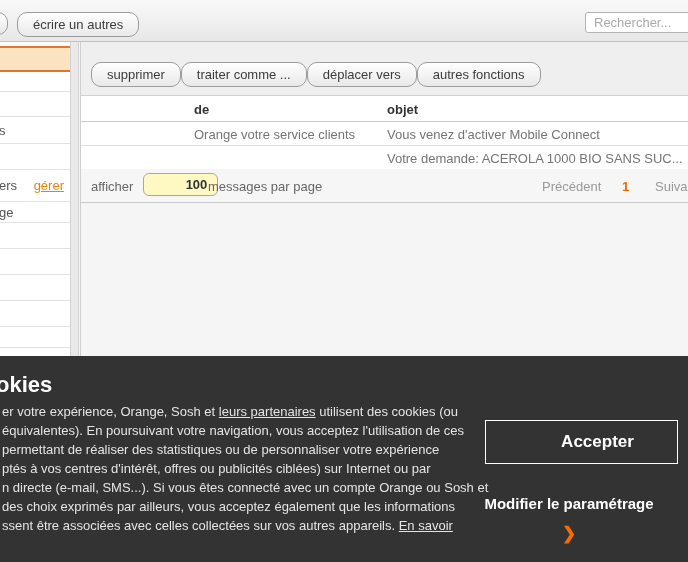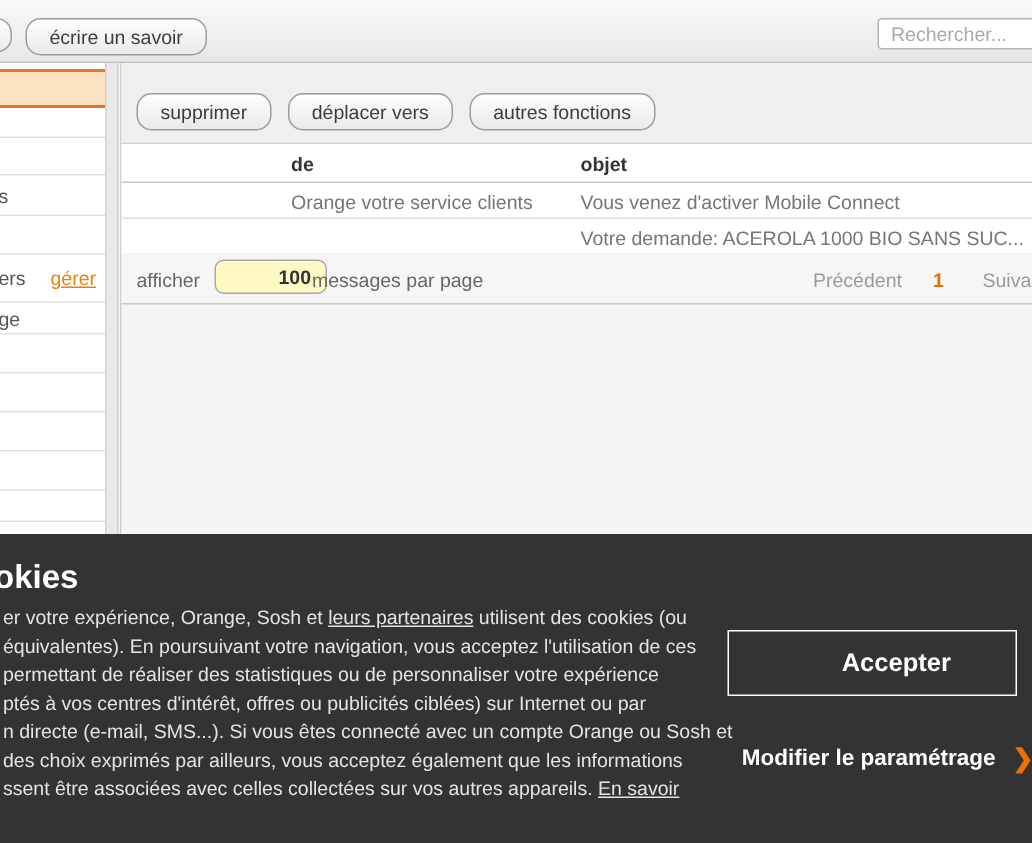--- a/index.html
+++ b/index.html
@@ -59,21 +59,21 @@
   }
 
   
   .main {
     position:absolute; left:80px; top:42px; width:608px; height:314px;
     background:#f5f5f5; border-left:1px solid #cfcfcf;
   }
   .toolbar {
     position:absolute; left:0; top:0; width:100%; height:53px;
     background:#efefef;
-    display:flex; align-items:flex-end; gap:11px; padding:0 0 8px 10px;
+    display:flex; align-items:flex-end; gap:0; padding:0 0 8px 10px;
   }
   .msgtable {
     position:absolute; left:0; top:53px; width:100%; height:75px;
     background:#fff; border-top:1px solid #d2d2d2;
   }
   .mt-header { position:relative; height:26px; border-bottom:1px solid #c9c9c9; }
   .mt-header span { position:absolute; top:6px; font-size:13px; font-weight:bold; color:#333; }
   .col-de   { left:113px; }
   .col-objet{ left:306px; }
   .mt-row { position:relative; height:24px; border-bottom:1px solid #dedede; }
@@ -110,32 +110,32 @@
   .ck-line { white-space:nowrap; }
   .ck-link { text-decoration:underline; color:#e4e4e4; cursor:pointer; }
   .ck-accept {
     position:absolute; left:485px; top:64px; width:193px; height:44px;
     background:transparent; border:1px solid #ffffff; color:#fff;
     font-size:17px; font-weight:bold; cursor:pointer;
     font-family:"Liberation Sans", sans-serif;
     padding-left:32px;
   }
   .ck-settings {
-    position:absolute; left:471px; top:139px; width:218px;
+    position:absolute; left:460px; top:139px; width:218px;
     display:flex; justify-content:flex-end; align-items:center; gap:11px;
-    font-size:15px; font-weight:bold; color:#fff; cursor:pointer; white-space:nowrap;
+    font-size:15px; font-weight:bold; color:#fff; cursor:pointer; white-space:nowrap;flex-direction:column;
   }
   .ck-chevron { color:#f16e00; font-size:17px; font-weight:bold; }
 </style>
 </head>
 <body>
 
 <div class="topbar">
   <button class="btn btn-partial"></button>
-  <button class="btn btn-compose">écrire un savoir</button>
+  <button class="btn btn-compose">écrire un autres</button>
   <input class="search-input" type="text" placeholder="Rechercher..." style="">
 </div>
 
 <div class="sidebar">
   <div class="sb-selected"></div>
   <div class="sb-row" style="height:20px"></div>
   <div class="sb-row" style="height:25px"></div>
   <div class="sb-row" style="height:27px">
     <span class="frag">s</span>
   </div>
@@ -152,20 +152,21 @@
   <div class="sb-row" style="height:26px"></div>
   <div class="sb-row" style="height:26px"></div>
   <div class="sb-row" style="height:21px"></div>
 </div>
 <div class="sb-scroll"></div>
 
 <div class="main">
 
   <div class="toolbar">
     <button class="btn">supprimer</button>
+    <button class="btn">traiter comme ...</button>
     <button class="btn">déplacer vers</button>
     <button class="btn">autres fonctions</button>
   </div>
 
   <div class="msgtable">
     <div class="mt-header">
       <span class="col-de">de</span>
       <span class="col-objet">objet</span>
     </div>
     <div class="mt-row">

